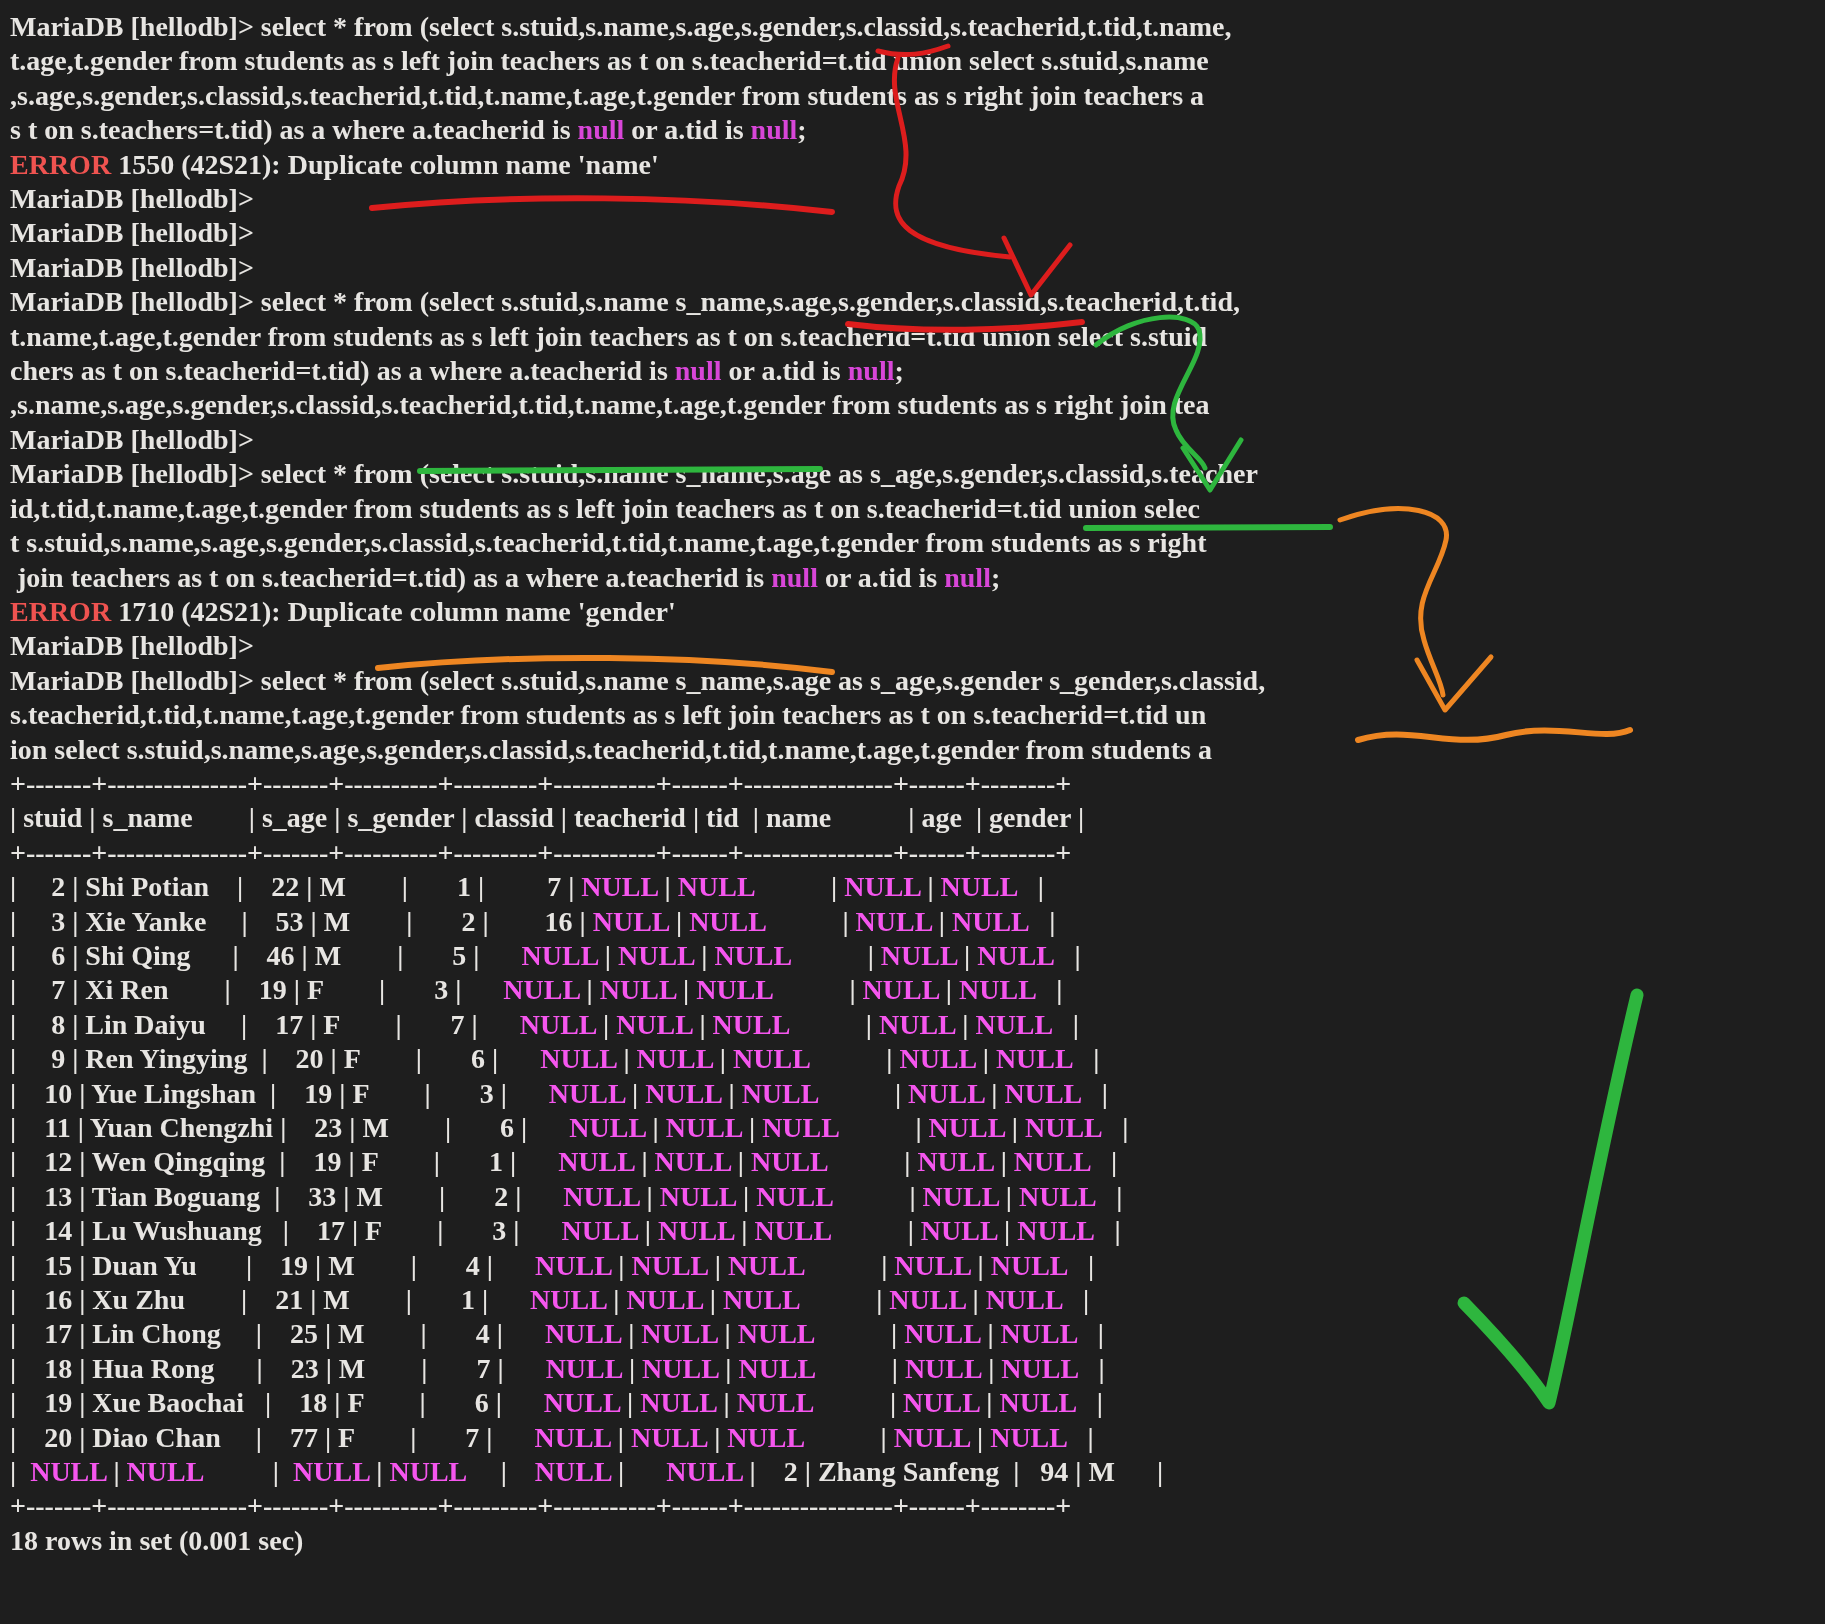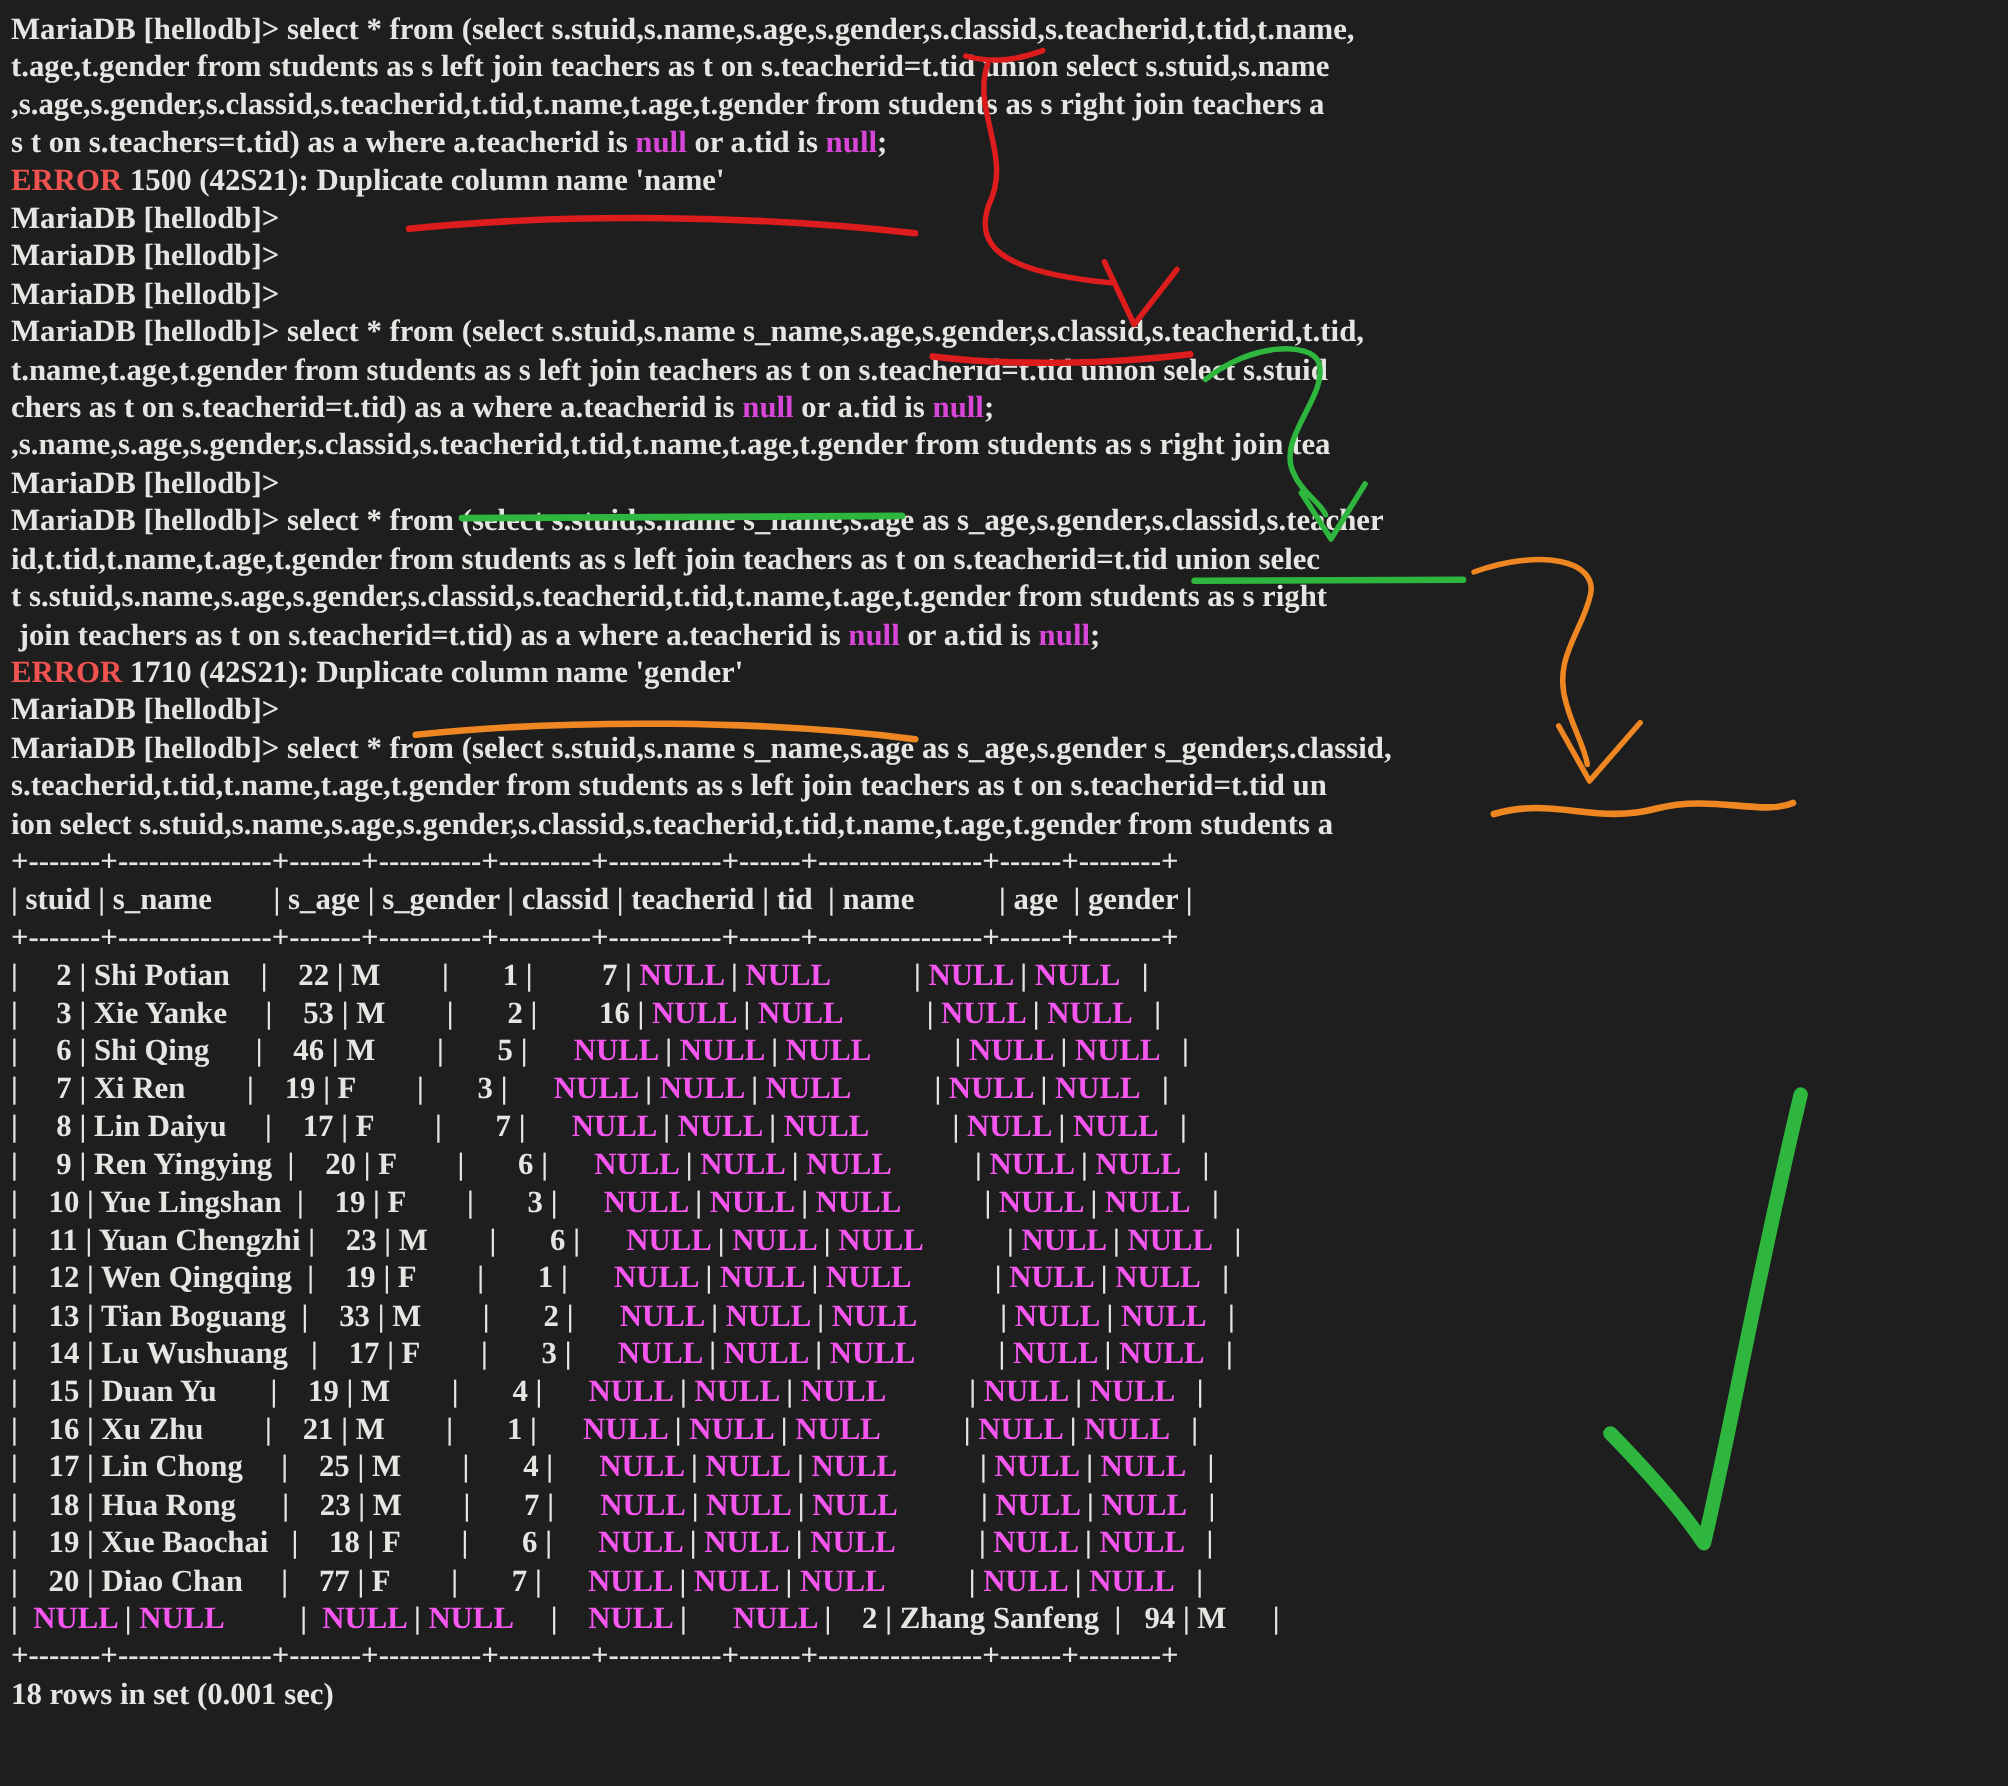--- a/index.html
+++ b/index.html
@@ -27,21 +27,21 @@
 </style>
 </head>
 <body>
 
 <div id="term">
   <div>
       <div class="line"><span>MariaDB [hellodb]&gt; select * from (select s.stuid,s.name,s.age,s.gender,s.classid,s.teacherid,t.tid,t.name,</span></div>
       <div class="line"><span>t.age,t.gender from students as s left join teachers as t on s.teacherid=t.tid union select s.stuid,s.name</span></div>
       <div class="line"><span>,s.age,s.gender,s.classid,s.teacherid,t.tid,t.name,t.age,t.gender from students as s right join teachers a</span></div>
       <div class="line"><span>s t on s.teachers=t.tid) as a where a.teacherid is </span><span class="m">null</span><span> or a.tid is </span><span class="m">null</span><span>;</span></div>
-      <div class="line"><span class="e">ERROR</span><span> 1500 (42S21): Duplicate column name 'name'</span></div>
+      <div class="line"><span class="e">ERROR</span><span> 1550 (42S21): Duplicate column name 'name'</span></div>
       <div class="line"><span>MariaDB [hellodb]&gt;</span></div>
       <div class="line"><span>MariaDB [hellodb]&gt;</span></div>
       <div class="line"><span>MariaDB [hellodb]&gt;</span></div>
       <div class="line"><span>MariaDB [hellodb]&gt; select * from (select s.stuid,s.name s_name,s.age,s.gender,s.classid,s.teacherid,t.tid,</span></div>
       <div class="line"><span>t.name,t.age,t.gender from students as s left join teachers as t on s.teacherid=t.tid union select s.stuid</span></div>
       <div class="line"><span>chers as t on s.teacherid=t.tid) as a where a.teacherid is </span><span class="m">null</span><span> or a.tid is </span><span class="m">null</span><span>;</span></div>
       <div class="line"><span>,s.name,s.age,s.gender,s.classid,s.teacherid,t.tid,t.name,t.age,t.gender from students as s right join tea</span></div>
       <div class="line"><span>MariaDB [hellodb]&gt;</span></div>
       <div class="line"><span>MariaDB [hellodb]&gt; select * from (select s.stuid,s.name s_name,s.age as s_age,s.gender,s.classid,s.teacher</span></div>
       <div class="line"><span>id,t.tid,t.name,t.age,t.gender from students as s left join teachers as t on s.teacherid=t.tid union selec</span></div>

